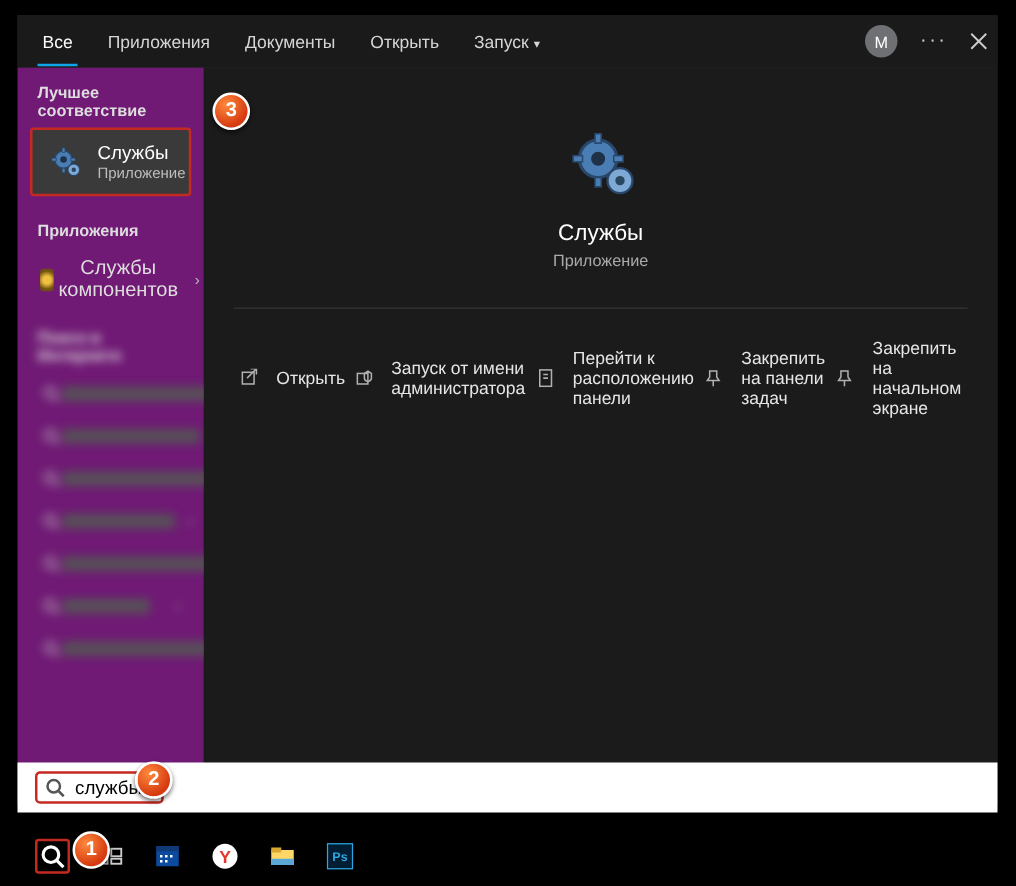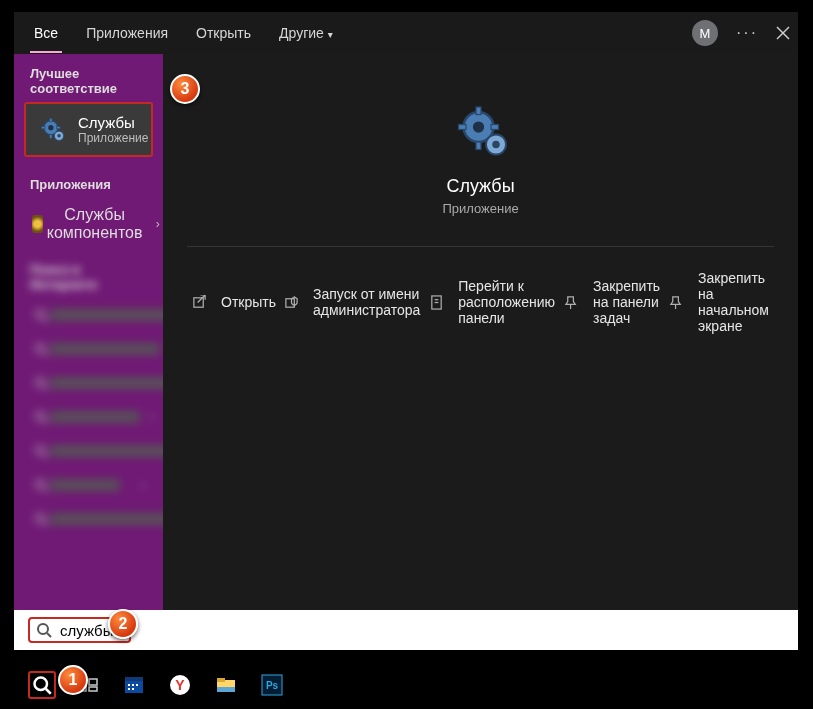--- a/index.html
+++ b/index.html
@@ -7,21 +7,21 @@
   .window {
     position: absolute; left: 14px; top: 12px; width: 784px; height: 632px;
     background: #262626; color: #fff; display: flex; flex-direction: column;
   }
   .header {
     display: flex; align-items: center; height: 42px; padding: 0 8px 0 16px;
     background: #1a1a1a; gap: 10px;
   }
   .tabs { display: flex; gap: 20px; flex: 1; }
   .tab { font-size: 14px; color: #d6d6d6; cursor: pointer; padding: 10px 4px; }
-  .tab.active { color: #fff; border-bottom: 2px solid #f9a8d4; margin-bottom:-1px; }
+  .tab.active { color: #fff; border-bottom: 2px solid #0ea5e9; margin-bottom:-1px; }
   .tab .chev { margin-left:4px; font-size:10px; }
   .header-right { display: flex; gap: 18px; align-items: center; }
   .avatar { width:26px; height:26px; border-radius:50%; background:#6e7074; color:#fff; font-size:13px; display:flex; align-items:center; justify-content:center; }
   .dots { font-size:16px; letter-spacing:2px; cursor:pointer; color:#ccc; }
   .close { cursor:pointer; display:flex; align-items:center; }
   .close svg { width:14px; height:14px; stroke:#ccc; stroke-width:1.5; }
   .body { flex:1; display:flex; overflow:hidden; }
   .left { width:370px; background:#701a75; display:flex; flex-direction:column; overflow:hidden; }
   .section-header { font-size:13px; font-weight:600; color:#ddd; padding:12px 16px 6px; }
   .best-match {
@@ -103,22 +103,23 @@
         <line x1="11" y1="11" x2="15" y2="15"></line>
       </g>
   </defs>
 </svg>
 
 <div class="window">
   <div class="header">
     <div class="tabs">
       <div class="tab active">Все</div>
       <div class="tab">Приложения</div>
+      <div class="tab">Документы</div>
       <div class="tab">Открыть</div>
-      <div class="tab"><span>Другие</span><span class="chev">▾</span></div>
+      <div class="tab"><span>Запуск</span><span class="chev">▾</span></div>
     </div>
     <div class="header-right">
       <div class="avatar">М</div>
       <div class="dots">···</div>
       <div class="close">
           <svg viewBox="0 0 14 14">
             <line x1="1" y1="1" x2="13" y2="13"></line>
             <line x1="13" y1="1" x2="1" y2="13"></line>
           </svg>
         </div>

